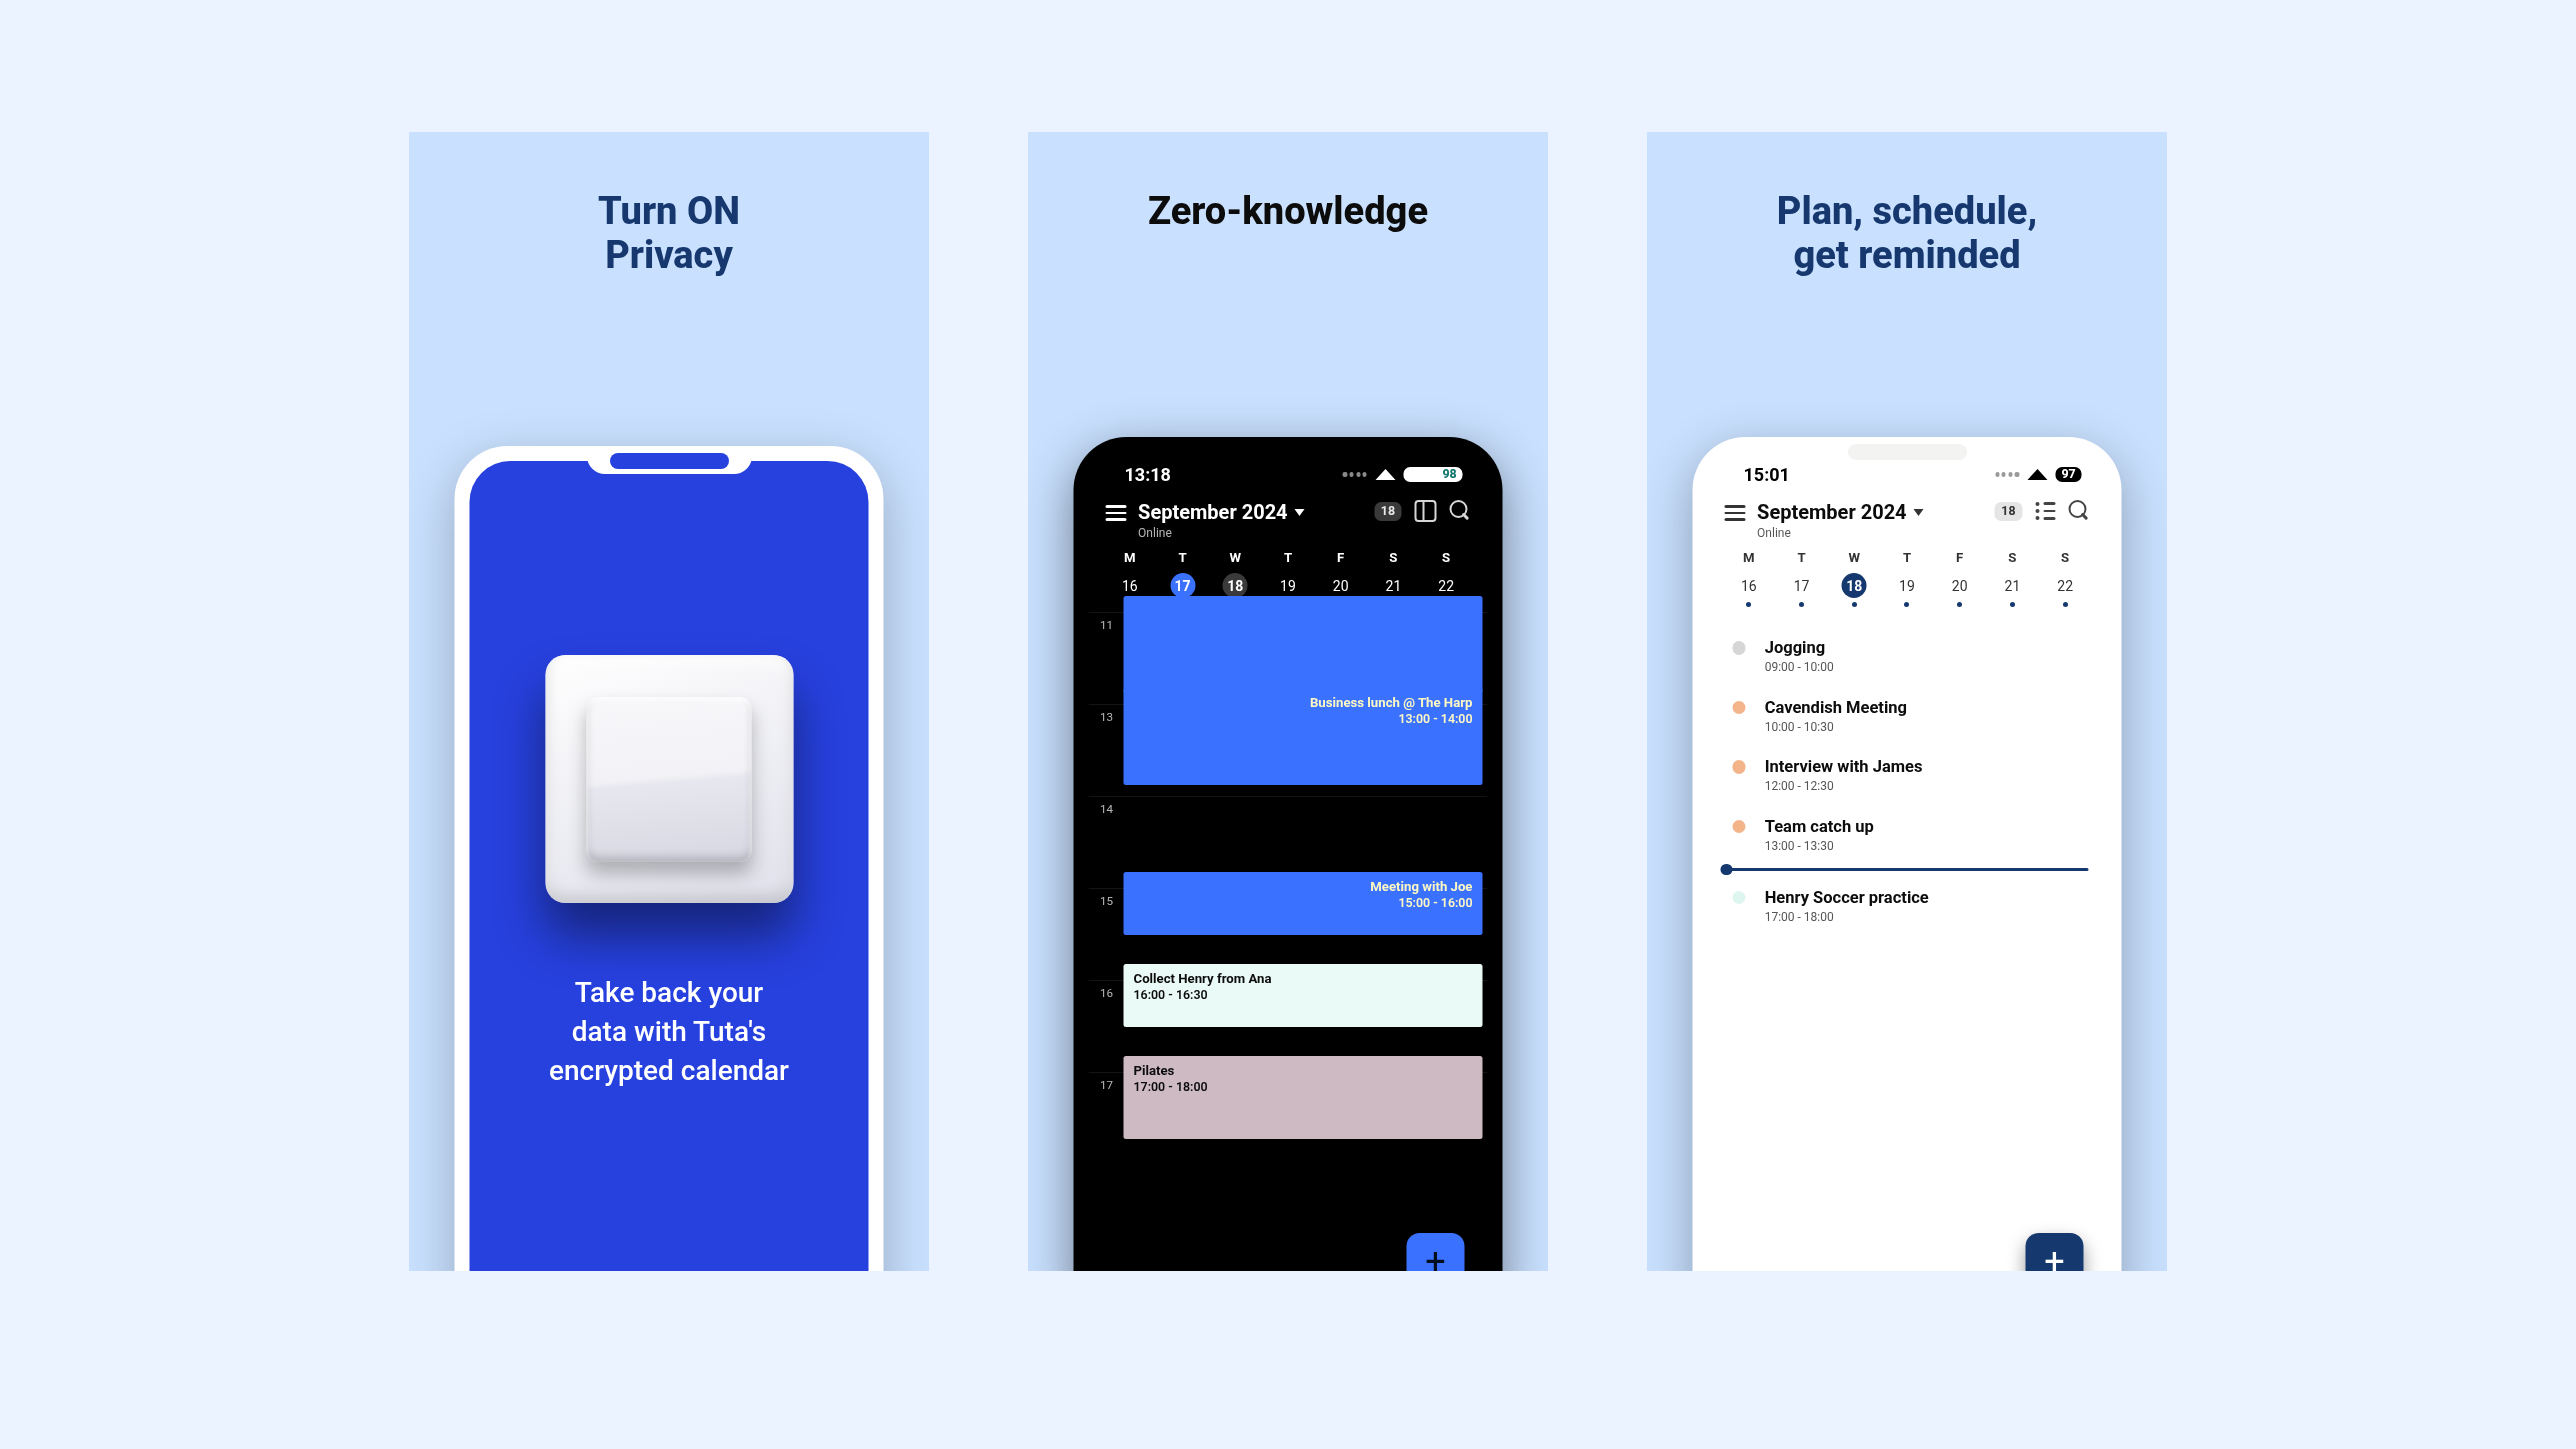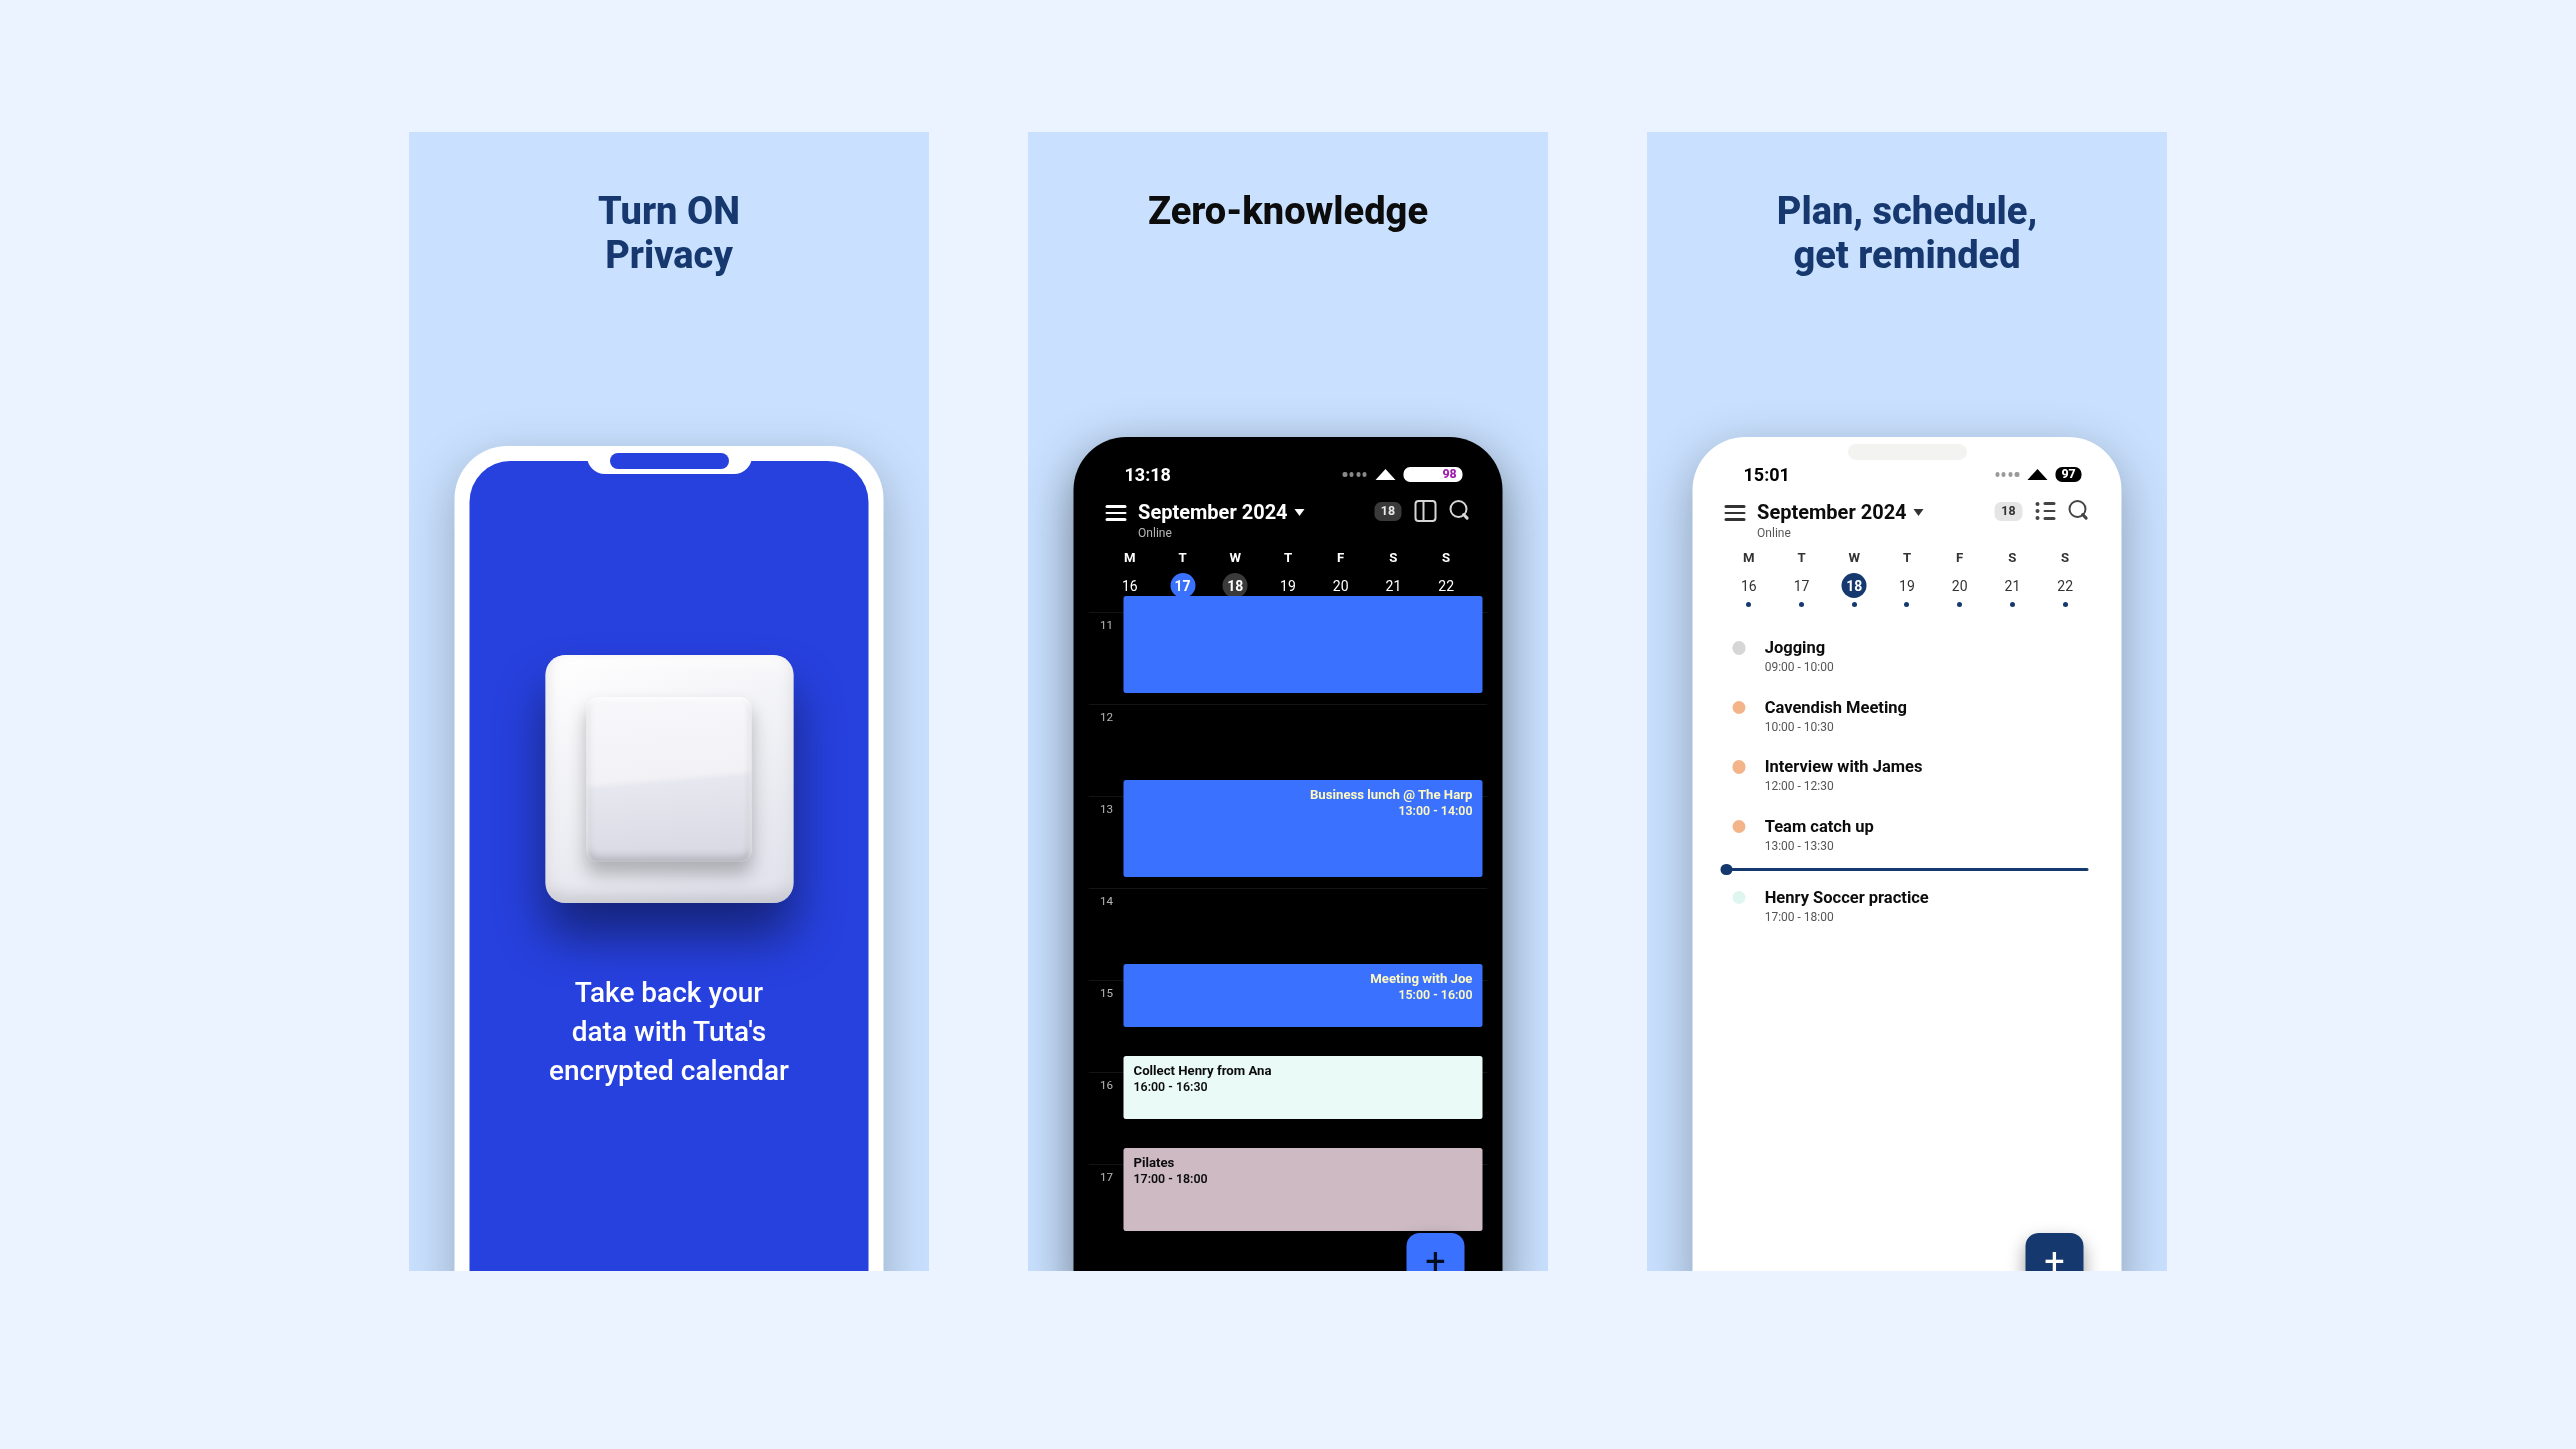--- a/index.html
+++ b/index.html
@@ -126,21 +126,21 @@
     padding:0 25px 0 36px; font-size:18px; font-weight:700;
     position:relative; z-index:2;
   }
   .statusbar .right{display:flex;align-items:center;gap:8.3px;}
   .sig-dots{display:flex;gap:2.5px;align-items:flex-end;}
   .sig-dots i{width:4.1px;height:4.1px;border-radius:50%;}
   .wifi{width:0;height:0;border-left:10px solid transparent;border-right:10px solid transparent;}
   .battery{border-radius:6.6px;padding:1.7px 5.8px;font-size:12.4px;font-weight:800;line-height:1;}
   .panel2 .sig-dots i{background:#888;}
   .panel2 .wifi{border-bottom:11.6px solid #fff;}
-  .panel2 .battery{background:#fff;color:#a21caf;padding-left:39px;}
+  .panel2 .battery{background:#fff;color:#0f766e;padding-left:39px;}
 
   .cal-header{
     display:flex;align-items:flex-start;gap:11.6px;padding:3.3px 16.5px 5px 16.5px;
   }
   .hamburger{width:21.5px;display:flex;flex-direction:column;gap:4.1px;margin-top:5px;}
   .panel2 .hamburger span{height:2.5px;background:#fff;border-radius:1.7px;}
   .cal-month{font-size:20px;font-weight:700;display:flex;align-items:center;gap:6.6px;}
   .tri-down{width:0;height:0;border-left:5.8px solid transparent;border-right:5.8px solid transparent;}
   .panel2 .tri-down{border-top:7.4px solid #fff;}
   .cal-sub{font-size:12px;opacity:.7;margin-top:1.7px;}
@@ -312,24 +312,20 @@
         </div>
 
         <div class="timeline">
           <div class="hour-row">
               <div class="hour-label">11</div>
             <div class="hour-body">
                 <div class="evt evt-blue" style="top:-16.5px;height:97px;"></div>
               </div>
             </div>
           <div class="hour-row">
-              <div class="hour-label">12</div>
-              <div class="hour-body"></div>
-            </div>
-          <div class="hour-row">
               <div class="hour-label">13</div>
             <div class="hour-body">
                 <div class="evt evt-blue" style="top:-16.5px;height:97px;">
               <div class="et">Business lunch @ The Harp</div>
               <div class="etime">13:00 - 14:00</div>
                 </div>
               </div>
             </div>
           <div class="hour-row">
               <div class="hour-label">14</div>

